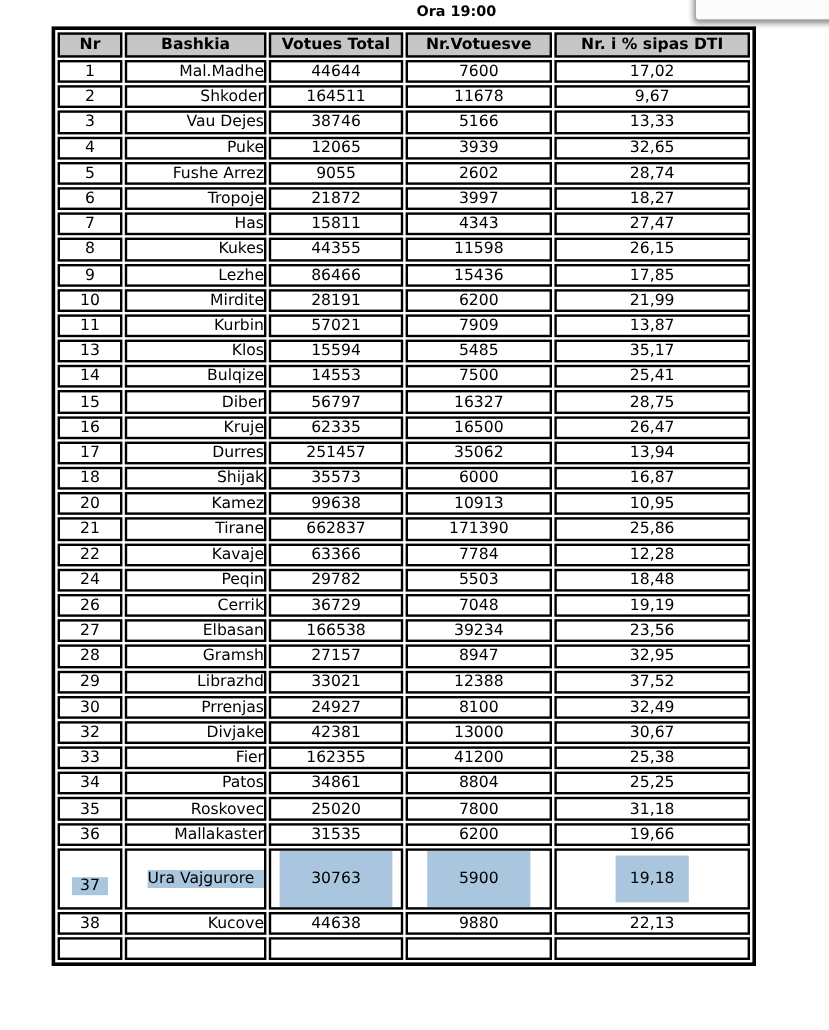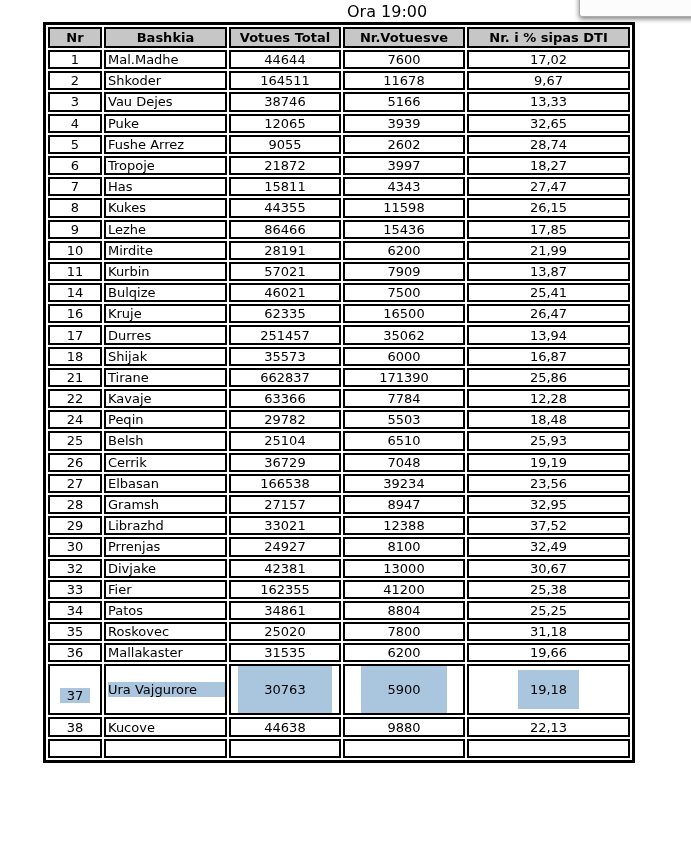--- a/index.html
+++ b/index.html
@@ -5,21 +5,21 @@
   html, body { margin: 0; padding: 0; }
   body {
     width: 691px; height: 858px;
     overflow: hidden; position: relative;
     background: #ffffff;
     font-family: "DejaVu Sans", "Liberation Sans", sans-serif;
     color: #000;
   }
   .page-title {
     position: absolute; left: 347px; top: 2px;
-    font-size: 16px; font-weight: normal; white-space: nowrap;
+    font-size: 12px; font-weight: bold; white-space: nowrap;
   }
   
   .corner-panel {
     position: absolute; top: -30px; right: -12px;
     width: 122px; height: 45px;
     background: #fcfcfc;
     border: 1px solid #ababab;
     border-radius: 0 0 0 3px;
     box-shadow: 0 2px 5px rgba(0,0,0,0.5);
   }
@@ -34,29 +34,29 @@
     white-space: nowrap; overflow: hidden;
     font-size: 13px;
   }
   th {
     background: var(--header-bg, #c6c6c6);
     font-weight: bold; text-align: center;
     height: 17px; padding: 0 2px;
   }
   td { height: 15.2px; padding: 0; background: #fff; }
   td.num { text-align: center; }
-  td.name { text-align: left; padding-left: 2px; }
+  td.name { text-align: right; padding-left: 2px; }
   .c0 { width: 46px; }
   .c1 { width: 110px; }
   .c2 { width: 104px; }
   .c3 { width: 114px; }
   .c4 { width: 155px; }
   .hl { background: var(--selection, #a9c6de); display: inline-block; }
   .hl-sm   { padding: 0 7px; margin-top: 12px; }
-  .hl-name { padding-right: 28px; }
+  .hl-name { padding-right: 8px; }
   .hl-lg   { padding: 16px 26px; }
   .hl-md   { padding: 12px 12px; }
 </style>
 </head>
 <body>
 
 <div class="page-title">Ora 19:00</div>
 
 <div class="corner-panel"></div>
 
@@ -142,25 +142,39 @@
         <td class="num c4">21,99</td>
       </tr>
       <tr>
         <td class="num c0">11</td>
         <td class="name c1">Kurbin</td>
         <td class="num c2">57021</td>
         <td class="num c3">7909</td>
         <td class="num c4">13,87</td>
       </tr>
       <tr>
+        <td class="num c0">13</td>
+        <td class="name c1">Klos</td>
+        <td class="num c2">15594</td>
+        <td class="num c3">5485</td>
+        <td class="num c4">35,17</td>
+      </tr>
+      <tr>
         <td class="num c0">14</td>
         <td class="name c1">Bulqize</td>
-        <td class="num c2">46021</td>
+        <td class="num c2">14553</td>
         <td class="num c3">7500</td>
         <td class="num c4">25,41</td>
+      </tr>
+      <tr>
+        <td class="num c0">15</td>
+        <td class="name c1">Diber</td>
+        <td class="num c2">56797</td>
+        <td class="num c3">16327</td>
+        <td class="num c4">28,75</td>
       </tr>
       <tr>
         <td class="num c0">16</td>
         <td class="name c1">Kruje</td>
         <td class="num c2">62335</td>
         <td class="num c3">16500</td>
         <td class="num c4">26,47</td>
       </tr>
       <tr>
         <td class="num c0">17</td>
@@ -170,20 +184,27 @@
         <td class="num c4">13,94</td>
       </tr>
       <tr>
         <td class="num c0">18</td>
         <td class="name c1">Shijak</td>
         <td class="num c2">35573</td>
         <td class="num c3">6000</td>
         <td class="num c4">16,87</td>
       </tr>
       <tr>
+        <td class="num c0">20</td>
+        <td class="name c1">Kamez</td>
+        <td class="num c2">99638</td>
+        <td class="num c3">10913</td>
+        <td class="num c4">10,95</td>
+      </tr>
+      <tr>
         <td class="num c0">21</td>
         <td class="name c1">Tirane</td>
         <td class="num c2">662837</td>
         <td class="num c3">171390</td>
         <td class="num c4">25,86</td>
       </tr>
       <tr>
         <td class="num c0">22</td>
         <td class="name c1">Kavaje</td>
         <td class="num c2">63366</td>
@@ -191,27 +212,20 @@
         <td class="num c4">12,28</td>
       </tr>
       <tr>
         <td class="num c0">24</td>
         <td class="name c1">Peqin</td>
         <td class="num c2">29782</td>
         <td class="num c3">5503</td>
         <td class="num c4">18,48</td>
       </tr>
       <tr>
-        <td class="num c0">25</td>
-        <td class="name c1">Belsh</td>
-        <td class="num c2">25104</td>
-        <td class="num c3">6510</td>
-        <td class="num c4">25,93</td>
-      </tr>
-      <tr>
         <td class="num c0">26</td>
         <td class="name c1">Cerrik</td>
         <td class="num c2">36729</td>
         <td class="num c3">7048</td>
         <td class="num c4">19,19</td>
       </tr>
       <tr>
         <td class="num c0">27</td>
         <td class="name c1">Elbasan</td>
         <td class="num c2">166538</td>

